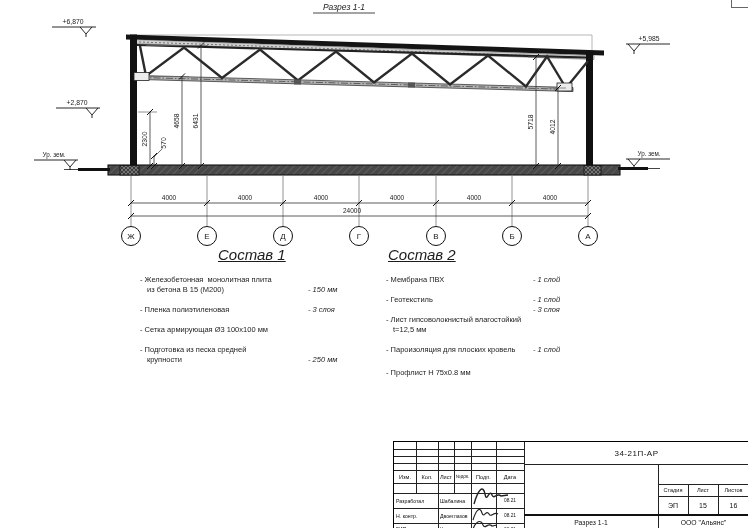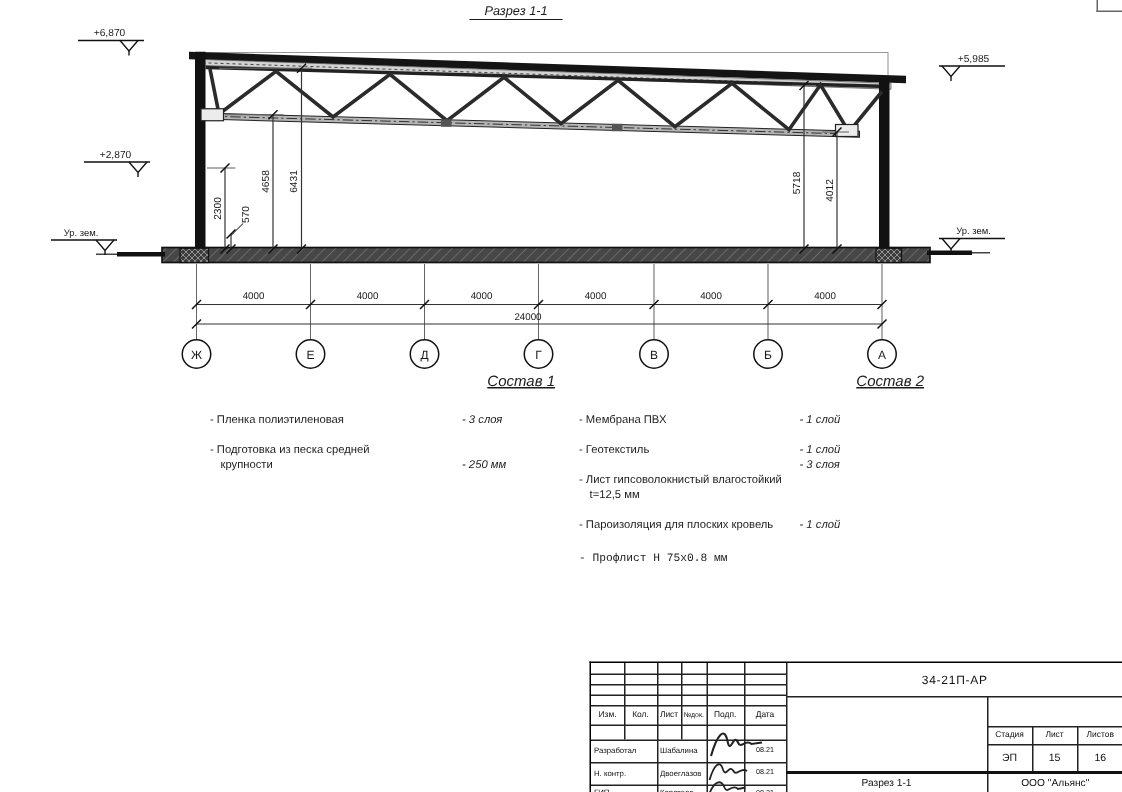--- a/index.html
+++ b/index.html
@@ -5,21 +5,21 @@
   html,body{margin:0;padding:0;}
   body{
     width:748px;height:528px;position:relative;overflow:hidden;
     background:#ffffff;font-family:"Liberation Sans", sans-serif;color:#1a1a1a;
   }
   svg text{font-family:"Liberation Sans", sans-serif;fill:#1a1a1a;}
   .corner-mark{position:absolute;left:731px;top:0;width:16px;height:7px;
     border-left:1.5px solid #666;border-bottom:1.5px solid #666;}
   
   .mat-col{position:absolute;font-size:7.5px;line-height:10px;color:#1c1c1c;}
-  .mat-title{font-style:italic;font-size:10px;text-decoration:underline;margin-bottom:15px;white-space:nowrap;text-align:right;}
+  .mat-title{font-style:italic;font-size:15px;text-decoration:underline;margin-bottom:15px;white-space:nowrap;}
   .mat-item{position:relative;margin-bottom:10px;white-space:pre-wrap;padding-left:7px;text-indent:-7px;}
   .mat-val{position:absolute;bottom:0;white-space:nowrap;text-indent:0;font-style:italic;}
   #sostav1 .mat-val{left:168px;}
   #sostav2 .mat-val{left:147px;}
   
   .stamp{position:absolute;left:393px;top:441px;width:355px;height:87px;
     border-left:1.6px solid #000;border-top:1.6px solid #000;font-size:5.6px;color:#111;}
   .stamp .vl,.stamp .hl{position:absolute;background:#222;}
   .stamp .vl{width:1px;}
   .stamp .hl{height:1px;}
@@ -191,34 +191,37 @@
       </g>
     <g>
         <circle cx="588" cy="236" r="9.5" fill="#fff" stroke="#111" stroke-width="1"></circle>
         <text x="588" y="239" text-anchor="middle" font-size="8">А</text>
       </g>
   </g>
 </svg>
 
 <div class="mat-col" id="sostav1" style="left:140px;top:250px;width:230px;">
   <div class="mat-title" style="margin-left:78px;">Состав 1</div>
+  <div class="mat-item"><span>- Железобетонная  монолитная плита
+из бетона В 15 (М200)</span><span class="mat-val">- 150 мм</span></div>
   <div class="mat-item"><span>- Пленка полиэтиленовая</span><span class="mat-val">- 3 слоя</span></div>
+  <div class="mat-item"><span>- Сетка армирующая Ø3 100х100 мм</span><span class="mat-val"></span></div>
   <div class="mat-item"><span>- Подготовка из песка средней
 крупности</span><span class="mat-val">- 250 мм</span></div>
 </div>
 
 <div class="mat-col" id="sostav2" style="left:386px;top:250px;width:230px;">
   <div class="mat-title" style="margin-left:2px;">Состав 2</div>
   <div class="mat-item"><span>- Мембрана ПВХ</span><span class="mat-val">- 1 слой</span></div>
   <div class="mat-item"><span>- Геотекстиль</span><span class="mat-val">- 1 слой</span></div>
   <div class="mat-item"><span class="mat-val">- 3 слоя</span></div>
   <div class="mat-item"><span>- Лист гипсоволокнистый влагостойкий
 t=12,5 мм</span><span class="mat-val"></span></div>
   <div class="mat-item"><span>- Пароизоляция для плоских кровель</span><span class="mat-val">- 1 слой</span></div>
-  <div class="mat-item" style="margin-top:13px;font-family:Liberation Mono, monospace;"><span>- Профлист Н 75х0.8 мм</span><span class="mat-val"></span></div>
+  <div class="mat-item" style="margin-top:13px;"><span>- Профлист Н 75х0.8 мм</span><span class="mat-val"></span></div>
 </div>
 
 <div class="stamp">
 
   <div class="vl" style="left:22px;top:0;height:51px;"></div>
   <div class="vl" style="left:44px;top:0;height:87px;"></div>
   <div class="vl" style="left:60px;top:0;height:51px;"></div>
   <div class="vl" style="left:77px;top:0;height:87px;"></div>
   <div class="vl" style="left:102px;top:0;height:87px;"></div>
   <div class="vl" style="left:130px;top:0;height:87px;width:1.4px;"></div>

